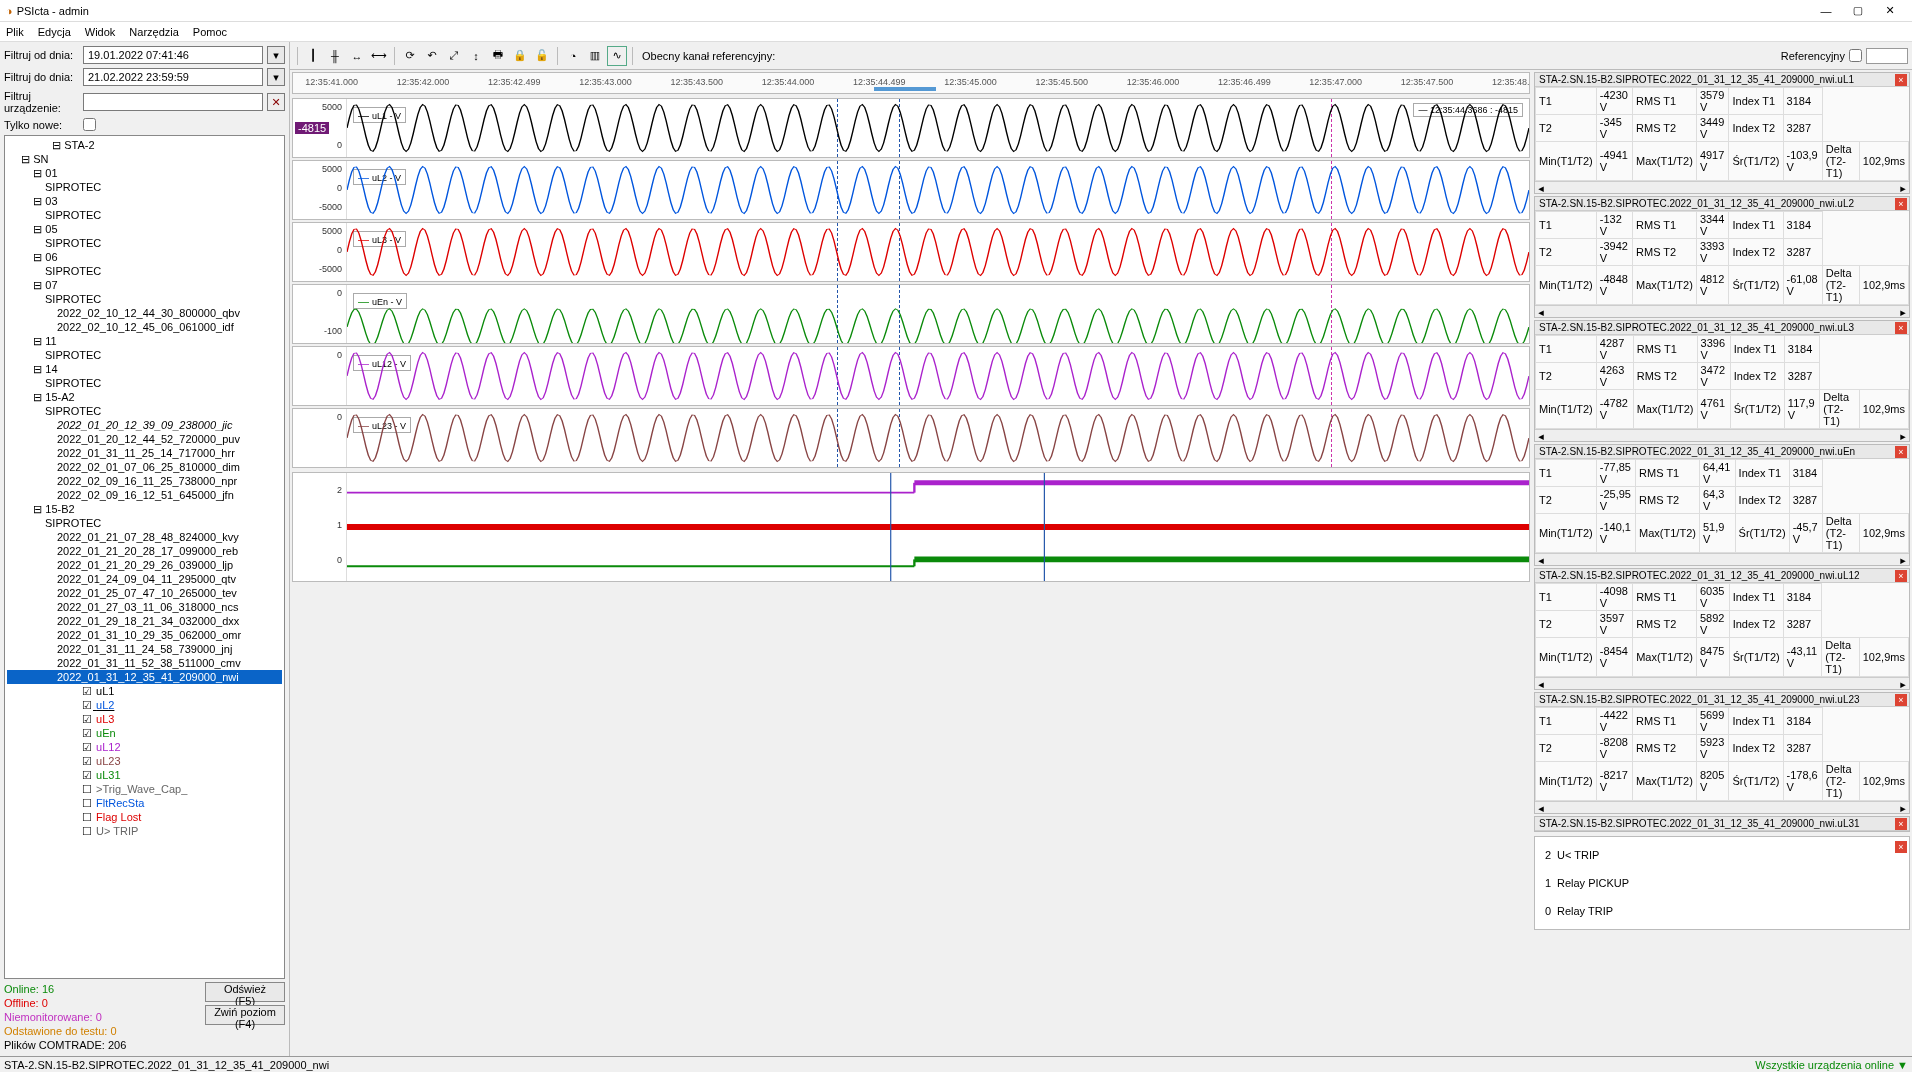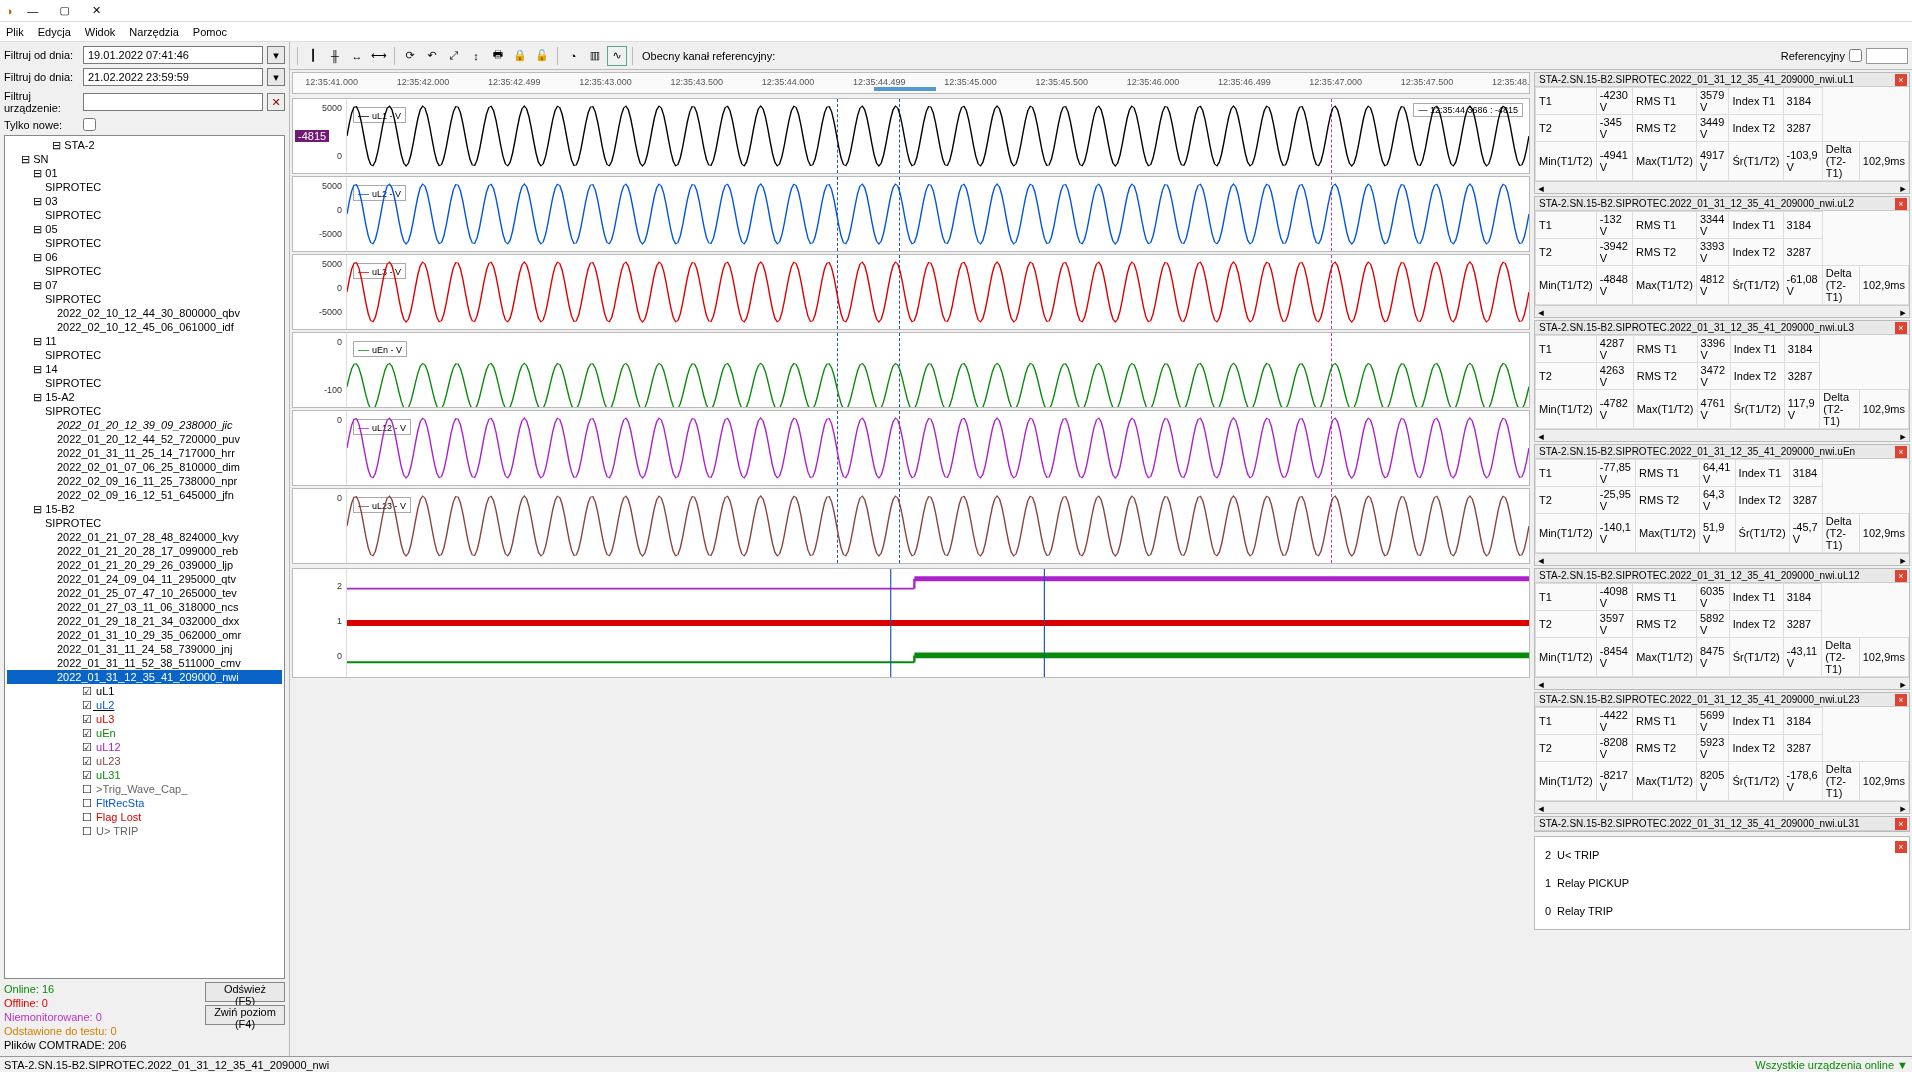--- a/index.html
+++ b/index.html
@@ -29,21 +29,21 @@
 .tbicon { width:20px; height:20px; display:inline-flex; align-items:center; justify-content:center; border:1px solid transparent; }
 .tbsep{width:1px; height:18px; background:#bbb; margin:0 3px;}
 .tblabel{margin-left:4px;}
 .refbox { margin-left:auto; display:flex; align-items:center; gap:4px;}
 .refbox .box{width:42px; height:16px; border:1px solid #999; background:#fff;}
 .charts { flex:1; display:flex; overflow:hidden;}
 .plotcol{flex:1; display:flex; flex-direction:column; overflow:auto; position:relative; background:#f0f0f0;}
 .timeruler{height:22px; border:1px solid #bbb; background:#fafafa; margin:2px; position:relative; overflow:hidden;}
 .timeruler .tk{position:absolute; top:4px; font-size:9px; color:#555;}
 .timeruler .seg{position:absolute; bottom:2px; height:4px; background:#5599d4;}
-.plot{height:76px; border:1px solid #bbb; background:#fff; margin:2px; position:relative;}
+.plot{height:60px; border:1px solid #bbb; background:#fff; margin:2px; position:relative;}
 .plot .yl{position:absolute; left:0; width:54px; height:100%; border-right:1px solid #ddd; }
 .plot .ytick{position:absolute; right:4px; font-size:9px; color:#333;}
 .plot .legend{position:absolute; left:60px; top:8px; font-size:9px; border:1px solid #aaa; background:#fff; padding:1px 4px;}
 .plot .cursor-val{position:absolute; right:6px; top:4px; font-size:9px; border:1px solid #aaa; background:#fff; padding:1px 4px;}
 .plot .cursor{position:absolute; top:0; bottom:0; width:0; border-left:1px dashed #2255aa;}
 .plot .cursor.c2{border-color:#cc33aa;}
 .plot .wavearea{position:absolute; left:54px; right:0; top:0; bottom:0;}
 .plot svg{width:100%; height:100%;}
 .digital{height:110px;}
 .sidecol{width:380px; display:flex; flex-direction:column; overflow:auto; background:#f0f0f0;}
@@ -59,20 +59,21 @@
 .siglegend .num{width:20px; text-align:right; padding-right:6px;}
 .statusbar{height:16px; border-top:1px solid #999; background:#f0f0f0; display:flex; align-items:center; padding:0 4px;}
 .statusbar .st-right{margin-left:auto; color:#0a8a0a;}
 .ylbadge{position:absolute; left:2px; top:50%; transform:translateY(-50%); background:#701a75; color:#fff; font-size:11px; padding:0 3px;}
 </style>
 </head>
 <body>
 
 <div class="titlebar">
   <span style="color:#c06000; margin-right:4px;">◑</span>
+  <span class="title">PSIcta - admin</span>
   <span class="winbtn">―</span>
   <span class="winbtn">▢</span>
   <span class="winbtn">✕</span>
 </div>
 
 <div class="menubar">
   <span>Plik</span>
   <span>Edycja</span>
   <span>Widok</span>
   <span>Narzędzia</span>

